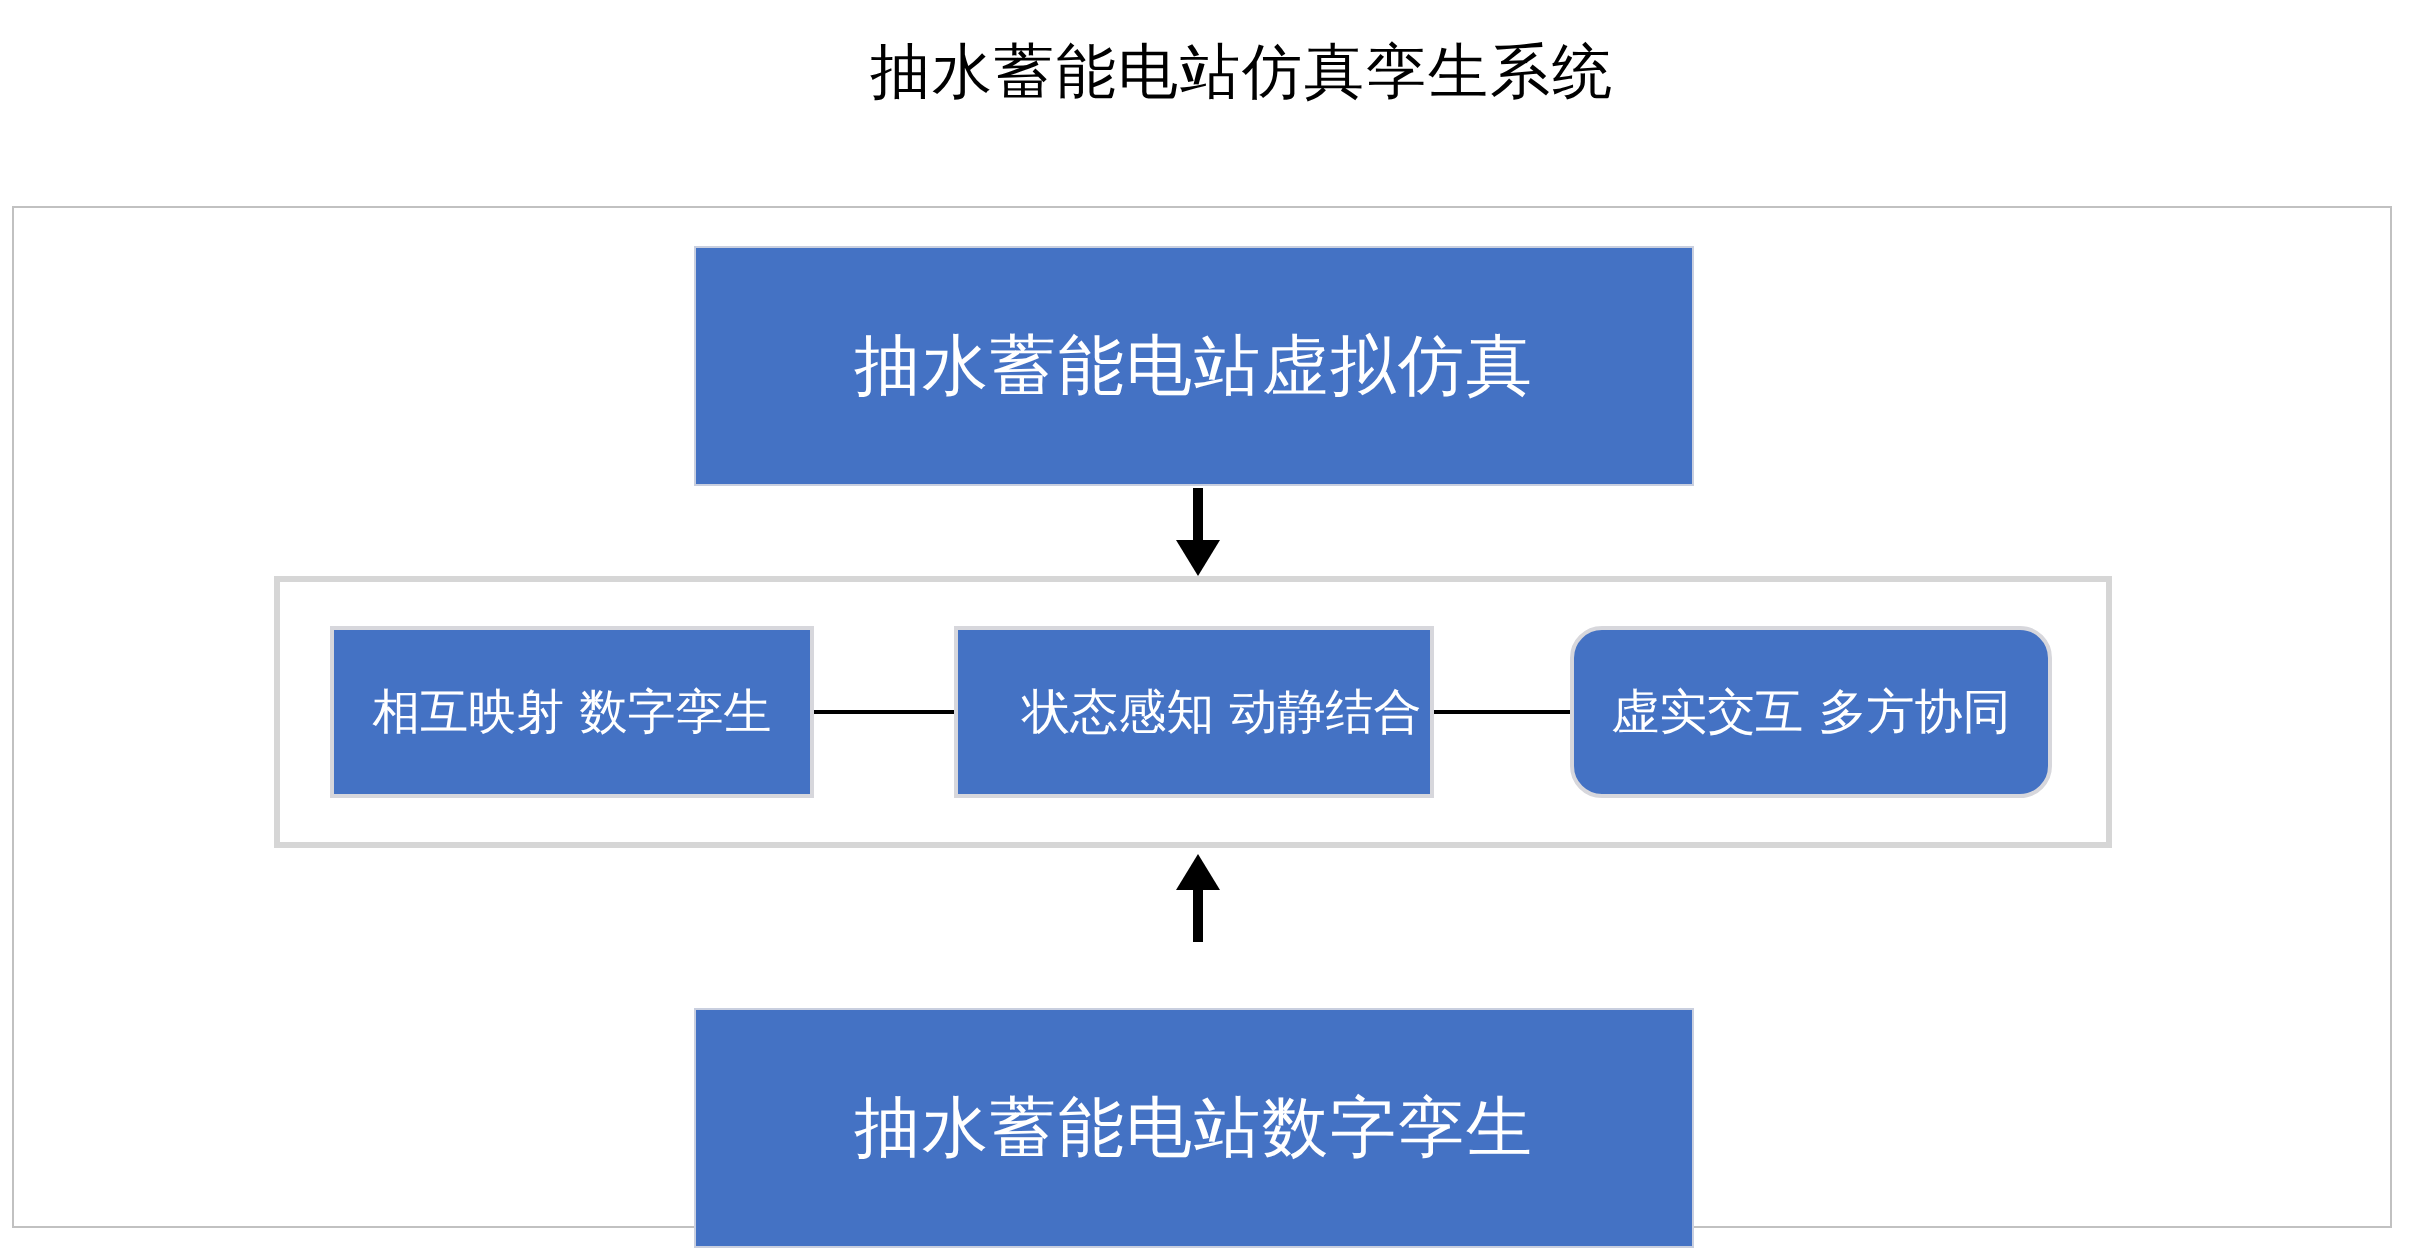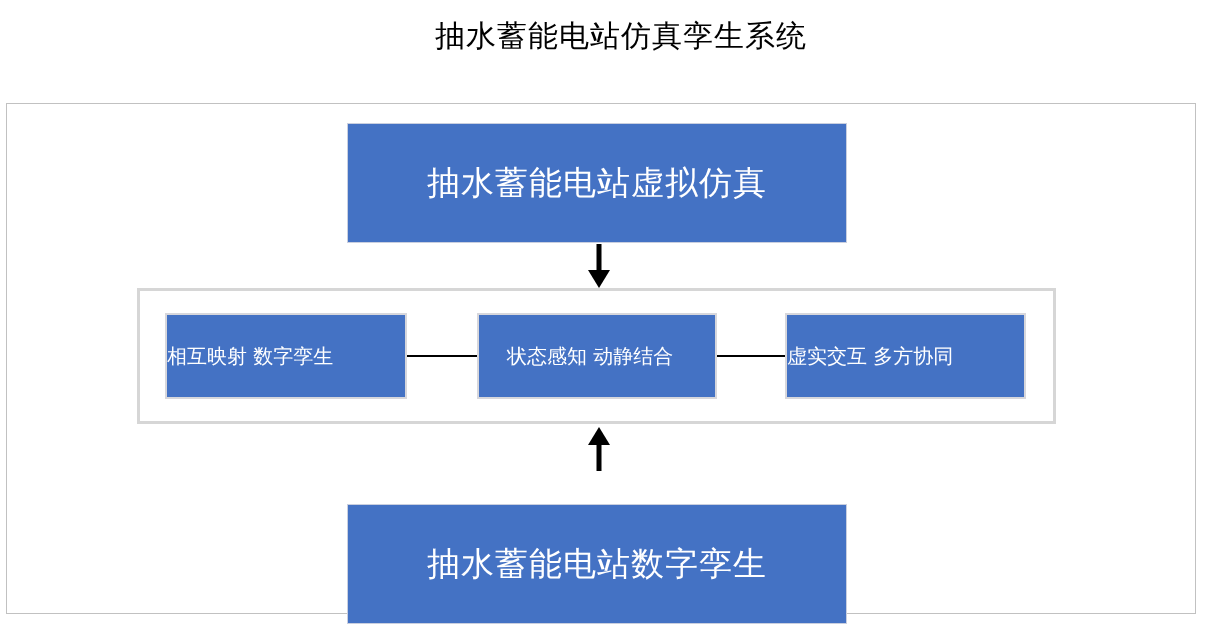--- a/index.html
+++ b/index.html
@@ -54,28 +54,28 @@
     border: 3px solid var(--inner-border, #d6d6d6);
     background: #ffffff;
   }
   .mid-box {
     position: absolute;
     top: 313px;
     height: 86px;
     background: var(--box-blue, #4472C4);
     border: 2px solid #d7d7dc;
     color: var(--box-text, #ffffff);
-    font-size: 20px;
-    display: flex; align-items: center; justify-content: flex-start;
+    font-size: 24px;
+    display: flex; align-items: center; justify-content: center;
     text-align: center;
     white-space: nowrap;
   }
   .mid-box-1 { left: 165px; width: 242px; }
   .mid-box-2 { left: 477px; width: 240px; padding-left: 28px; }
-  .mid-box-3 { left: 785px; width: 241px; }
+  .mid-box-3 { left: 785px; width: 241px; border-radius: 16px; }
   .connector-line {
     position: absolute;
     top: 355px;
     height: 2px;
     background: var(--arrow-color, #000000);
   }
   .connector-1 { left: 407px; width: 70px; }
   .connector-2 { left: 717px; width: 68px; }
   .v-arrow {
     position: absolute;

